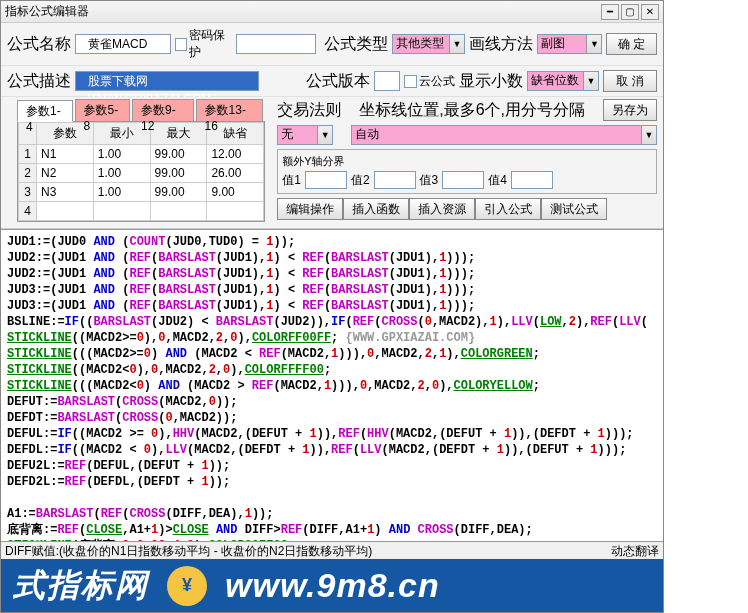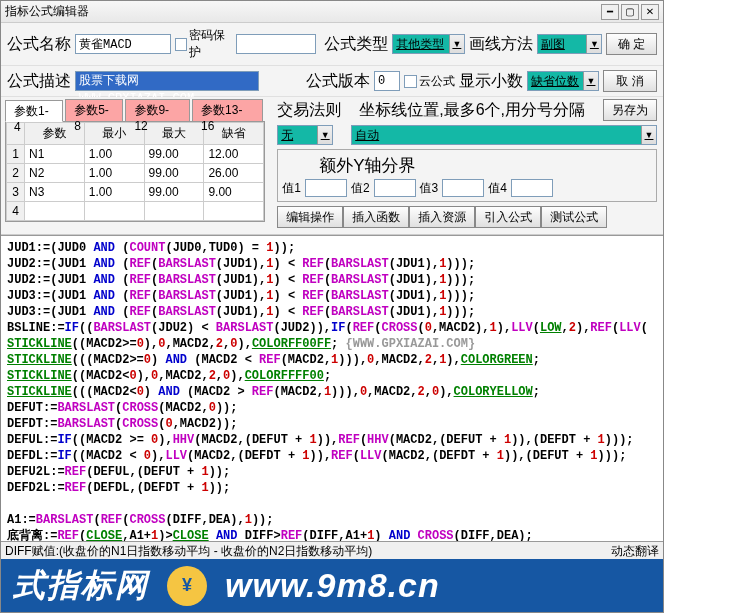--- a/index.html
+++ b/index.html
@@ -5,47 +5,47 @@
 * { box-sizing: border-box; margin: 0; padding: 0; }
 body { font-family: "SimSun", "Microsoft YaHei", sans-serif; font-size: 12px; background: #fff; width: 748px; height: 613px; overflow: hidden; position: relative; }
 .window { border: 1px solid #888; width: 664px; height: 613px; display: flex; flex-direction: column; }
 .titlebar { background: linear-gradient(#f7f7f7, #e8e8e8); border-bottom: 1px solid #ccc; height: 22px; display: flex; align-items: center; padding: 0 4px; }
 .titlebar-text { flex: 1; font-size: 12px; }
 .titlebar-btns { display: flex; gap: 2px; }
 .titlebar-btn { width: 18px; height: 16px; border: 1px solid #999; background: #f0f0f0; font-size: 10px; text-align: center; line-height: 14px; cursor: default; }
 
 .toprow { display: flex; align-items: center; padding: 4px 6px; gap: 4px; border-bottom: 1px solid #e0e0e0; background: #f4f4f4; }
 .label { white-space: nowrap; font-size: 16px; }
-.input { border: 1px solid #7f9db9; background: #fff; height: 20px; padding: 0 3px; font-size: 12px; font-family: Liberation Mono, monospace; }
+.input { border: 1px solid #7f9db9; background: #fff; height: 20px; padding: 0 12px; font-size: 12px; }
 .input-sel { background: #316ac5; color: #fff; }
-.combo { border: 1px solid #7f9db9; background: #14b8a6; height: 20px; display: flex; align-items: flex-end; text-decoration: underline; }
+.combo { border: 1px solid #7f9db9; background: #f9a8d4; height: 20px; display: flex; align-items: flex-start; }
 .combo span { flex: 1; padding: 0 3px; font-size: 12px; }
 .combo-arrow { width: 15px; height: 18px; background: linear-gradient(#f0f0f0, #ddd); border-left: 1px solid #999; text-align: center; font-size: 9px; line-height: 18px; }
 .btn { border: 1px solid #888; background: linear-gradient(#fefefe, #e0e0e0); height: 22px; padding: 0 8px; font-size: 12px; cursor: default; white-space: nowrap; }
 .checkbox-wrap { display: flex; align-items: center; gap: 2px; }
 .checkbox { width: 13px; height: 13px; border: 1px solid #7f9db9; background: #fff; }
 
 .midsection { display: flex; background: #f4f4f4; border-bottom: 1px solid #ccc; }
-.leftpanel { width: 428px; padding: 2px 6px 6px 4px; }
+.leftpanel { width: 428px; padding: 2px 6px 6px 16px; }
 .rightpanel { flex: 1; padding: 2px 6px 6px 6px; }
 
 .tabs { display: flex; height: 22px; }
 .tab { border: 1px solid #999; border-bottom: none; background: #fca5a5; padding: 2px 8px; font-size: 12px; margin-right: 2px; cursor: default; }
 .tab.active { background: #fff; border-bottom: 1px solid #fff; position: relative; top: 1px; }
 
 .paramtable { border: 1px solid #999; background: #fff; }
 .paramtable table { border-collapse: collapse; width: 100%; }
 .paramtable th, .paramtable td { border: 1px solid #ccc; padding: 2px 4px; font-size: 12px; }
 .paramtable th { background: #f0f0f0; font-weight: normal; }
 .paramtable td input { border: none; width: 100%; font-size: 12px; background: transparent; }
 .rownum { text-align: center; width: 18px; background: #f0f0f0; }
 
 .rightrow { display: flex; align-items: center; gap: 18px; margin-bottom: 4px; }
 .fieldset-like { border: 1px solid #aaa; padding: 4px; margin-bottom: 4px; background: #f4f4f4; }
-.fieldset-title { font-size: 17px; margin-bottom: 2px; margin-left: 37px; }
+.fieldset-title { font-size: 11px; margin-bottom: 2px; }
 .valrow { display: flex; gap: 4px; align-items: center; }
 .valrow input { width: 42px; height: 18px; border: 1px solid #7f9db9; font-size: 12px; }
 
 .btnrow { display: flex; }
 
 .code-area { flex: 1; overflow: auto; padding: 4px 4px 4px 6px; background: #fff; border-top: 1px solid #999; font-family: "Courier New", "SimSun", monospace; font-size: 12px; font-weight: bold; line-height: 16px; white-space: pre; position: relative; }
 .statusbar { height: 18px; border-top: 1px solid #999; background: #f0f0f0; font-size: 12px; padding: 1px 4px; display: flex; justify-content: space-between; }
 
 .banner { height: 53px; background: #1657a3; color: #fff; display: flex; align-items: center; padding: 0 12px; font-weight: bold; }
 .banner-left { font-size: 32px; font-style: italic; letter-spacing: 2px; }

